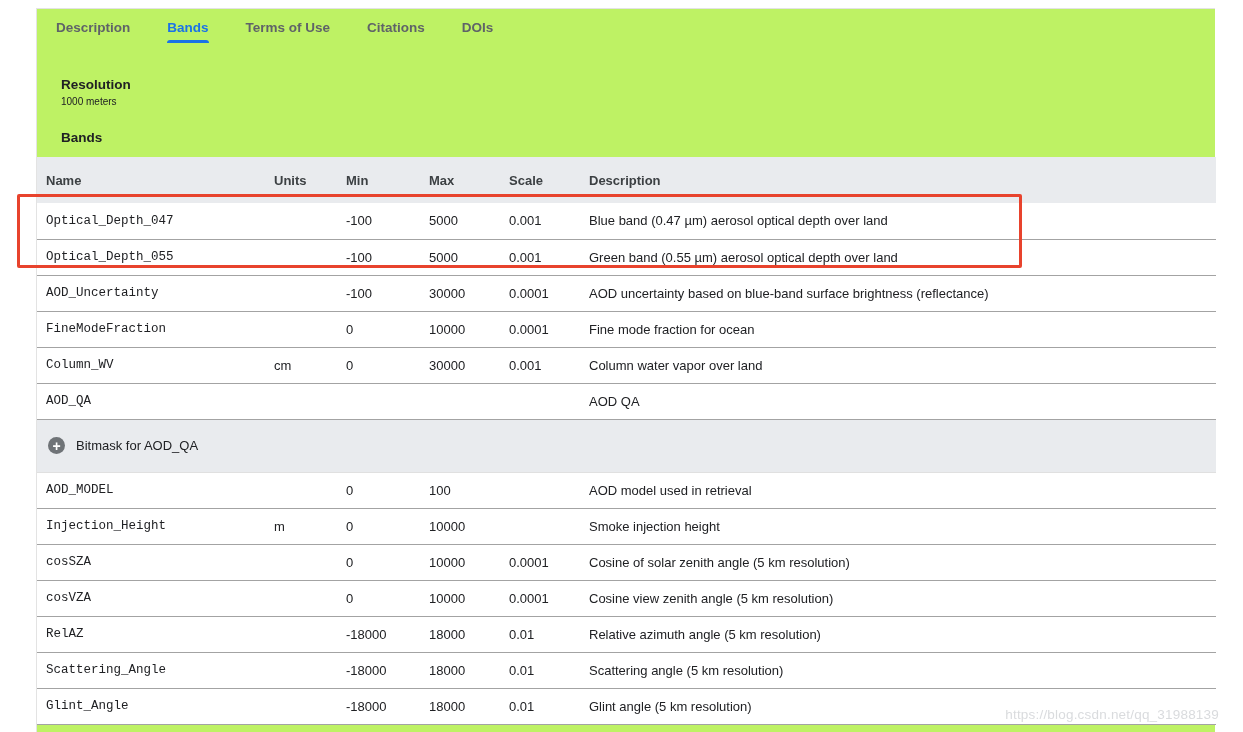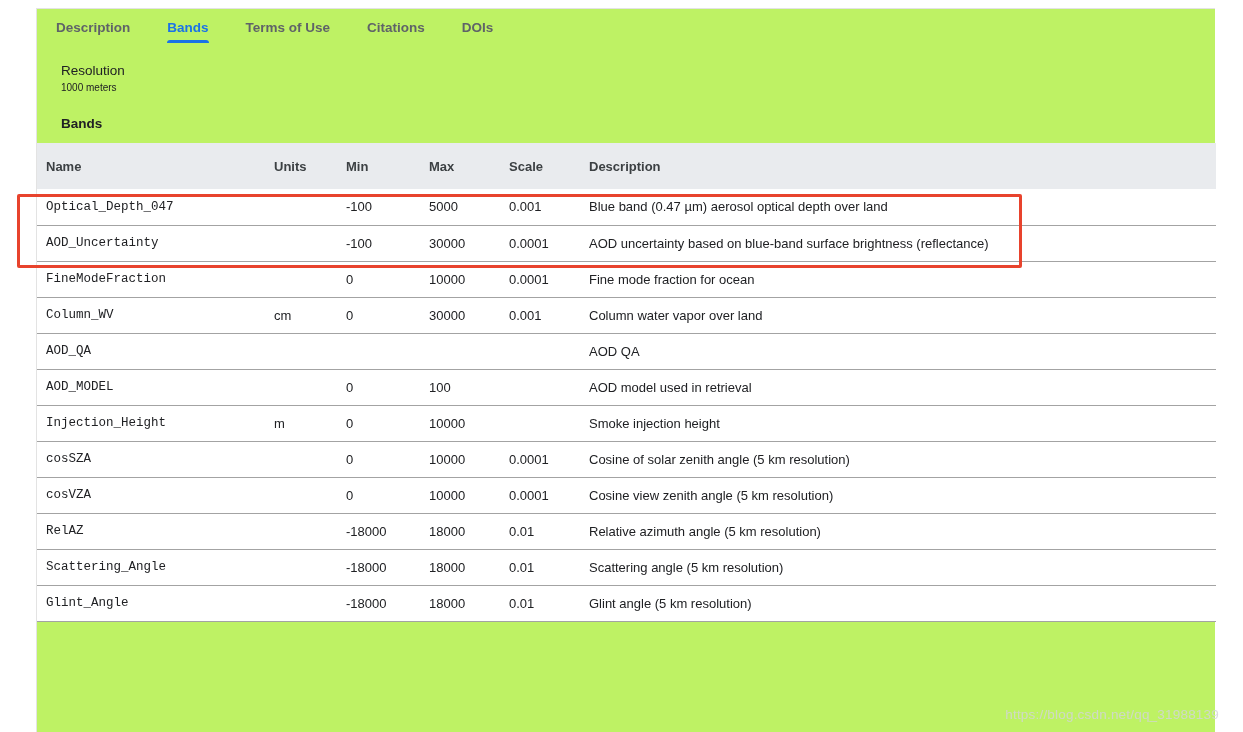--- a/index.html
+++ b/index.html
@@ -16,21 +16,21 @@
     display:flex; align-items:center; position:relative;
     font-size:13.5px; font-weight:bold; color:#5f6368; cursor:pointer; white-space:nowrap;
   }
   .tab.active { color:#1a73e8; }
   .tab.active::after {
     content:""; position:absolute; left:0; right:0; bottom:3px; height:3px;
     background:#1a73e8; border-radius:3px 3px 0 0;
   }
   
   .info { padding-left:24px; }
-  .resolution-heading { margin-top:17px; font-weight:normal; font-size:13.5px; line-height:16px; }
+  .resolution-heading { margin-top:31px; font-weight:bold; font-size:13.5px; line-height:16px; }
   .resolution-value  { margin-top:1px; font-size:10px; line-height:16px; }
   .bands-heading     { margin-top:20px; font-weight:bold; font-size:13.5px; line-height:16px; }
   
   table.bands-table {
     margin-top:11px; width:1179px; border-collapse:collapse; table-layout:fixed; font-size:13px;
   }
   thead tr { height:46px; background:#e9ebee; }
   th { text-align:left; padding-left:9px; font-weight:bold; color:#3c4043; font-size:13px; }
   tbody tr.band-row { height:36px; border-bottom:1px solid #a3a3a3; background:#fff; }
   td { padding-left:9px; vertical-align:middle; color:#202124; overflow:hidden; white-space:nowrap; }
@@ -96,20 +96,28 @@
       <tbody>
           <tr class="band-row">
             <td class="mono">Optical_Depth_047</td>
             <td></td>
             <td>-100</td>
             <td>5000</td>
             <td>0.001</td>
             <td>Blue band (0.47 µm) aerosol optical depth over land</td>
           </tr>
           <tr class="band-row">
+            <td class="mono">Optical_Depth_055</td>
+            <td></td>
+            <td>-100</td>
+            <td>5000</td>
+            <td>0.001</td>
+            <td>Green band (0.55 µm) aerosol optical depth over land</td>
+          </tr>
+          <tr class="band-row">
             <td class="mono">AOD_Uncertainty</td>
             <td></td>
             <td>-100</td>
             <td>30000</td>
             <td>0.0001</td>
             <td>AOD uncertainty based on blue-band surface brightness (reflectance)</td>
           </tr>
           <tr class="band-row">
             <td class="mono">FineModeFraction</td>
             <td></td>
@@ -126,20 +134,23 @@
             <td>0.001</td>
             <td>Column water vapor over land</td>
           </tr>
           <tr class="band-row">
             <td class="mono">AOD_QA</td>
             <td></td>
             <td></td>
             <td></td>
             <td></td>
             <td>AOD QA</td>
+          </tr>
+          <tr class="bitmask-row">
+            <td colspan="6"><span class="plus-icon">+</span><span class="bitmask-label">Bitmask for AOD_QA</span></td>
           </tr>
           <tr class="band-row">
             <td class="mono">AOD_MODEL</td>
             <td></td>
             <td>0</td>
             <td>100</td>
             <td></td>
             <td>AOD model used in retrieval</td>
           </tr>
           <tr class="band-row">

